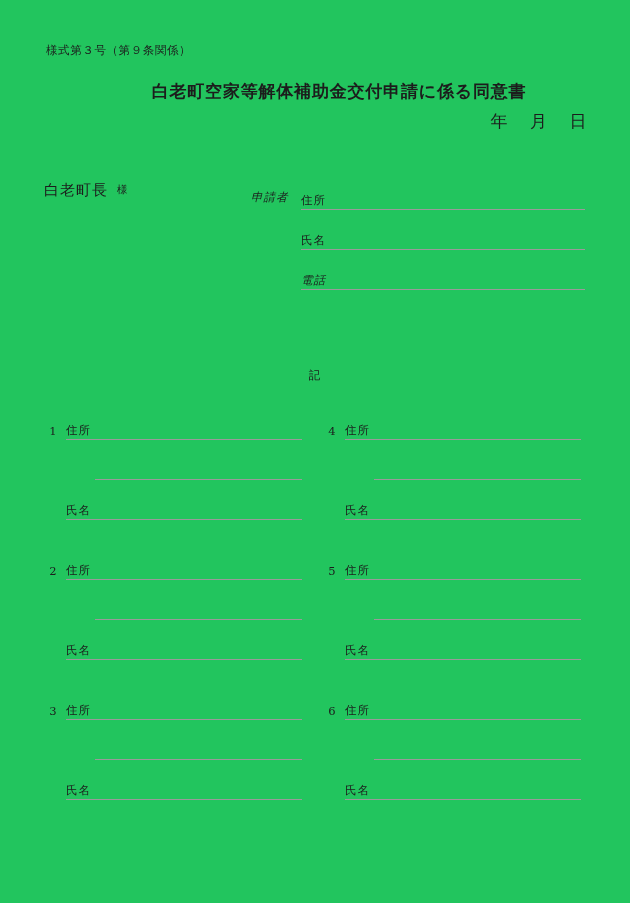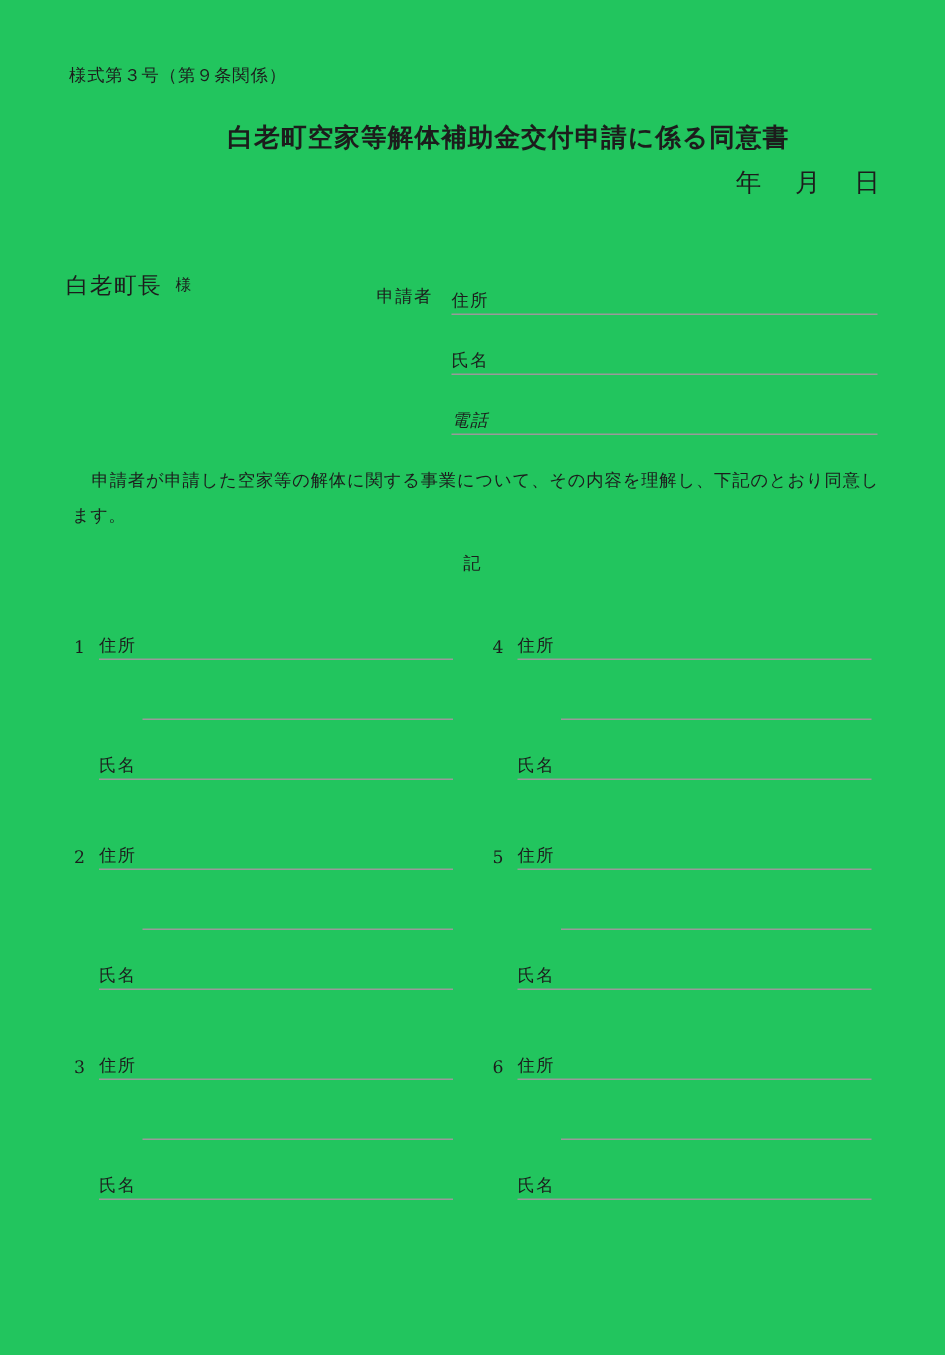--- a/index.html
+++ b/index.html
@@ -76,20 +76,21 @@
     top: 190px;
     width: 340px;
   }
   .applicant-label {
     position: absolute;
     left: 0;
     top: 0;
     font-size: 11.5px;
     letter-spacing: 1px;
     white-space: nowrap;
+    font-style: italic;
   }
   .field-row {
     position: absolute;
     left: 50px;
     width: 284px;
     height: 19px;
     border-bottom: 1px solid #9a9a9a;
   }
   .field-row .fl {
     position: absolute;
@@ -209,21 +210,20 @@
       <span class="fl">住所</span>
     </div>
     <div class="field-row ap-r2">
       <span class="fl">氏名</span>
     </div>
     <div class="field-row ap-r3">
       <span class="fl">電話</span>
     </div>
   </div>
 
-  <div class="body-text">申請者が申請した空家等の解体に関する事業について、その内容を理解し、下記のとおり同意します。</div>
 
   <div class="ki-mark">記</div>
 
   <div class="entries">
 
     <div class="entry col-left r1">
       <span class="entry-num">1</span>
       <div class="entry-line line-addr">
         <span class="fl">住所</span>
       </div>

